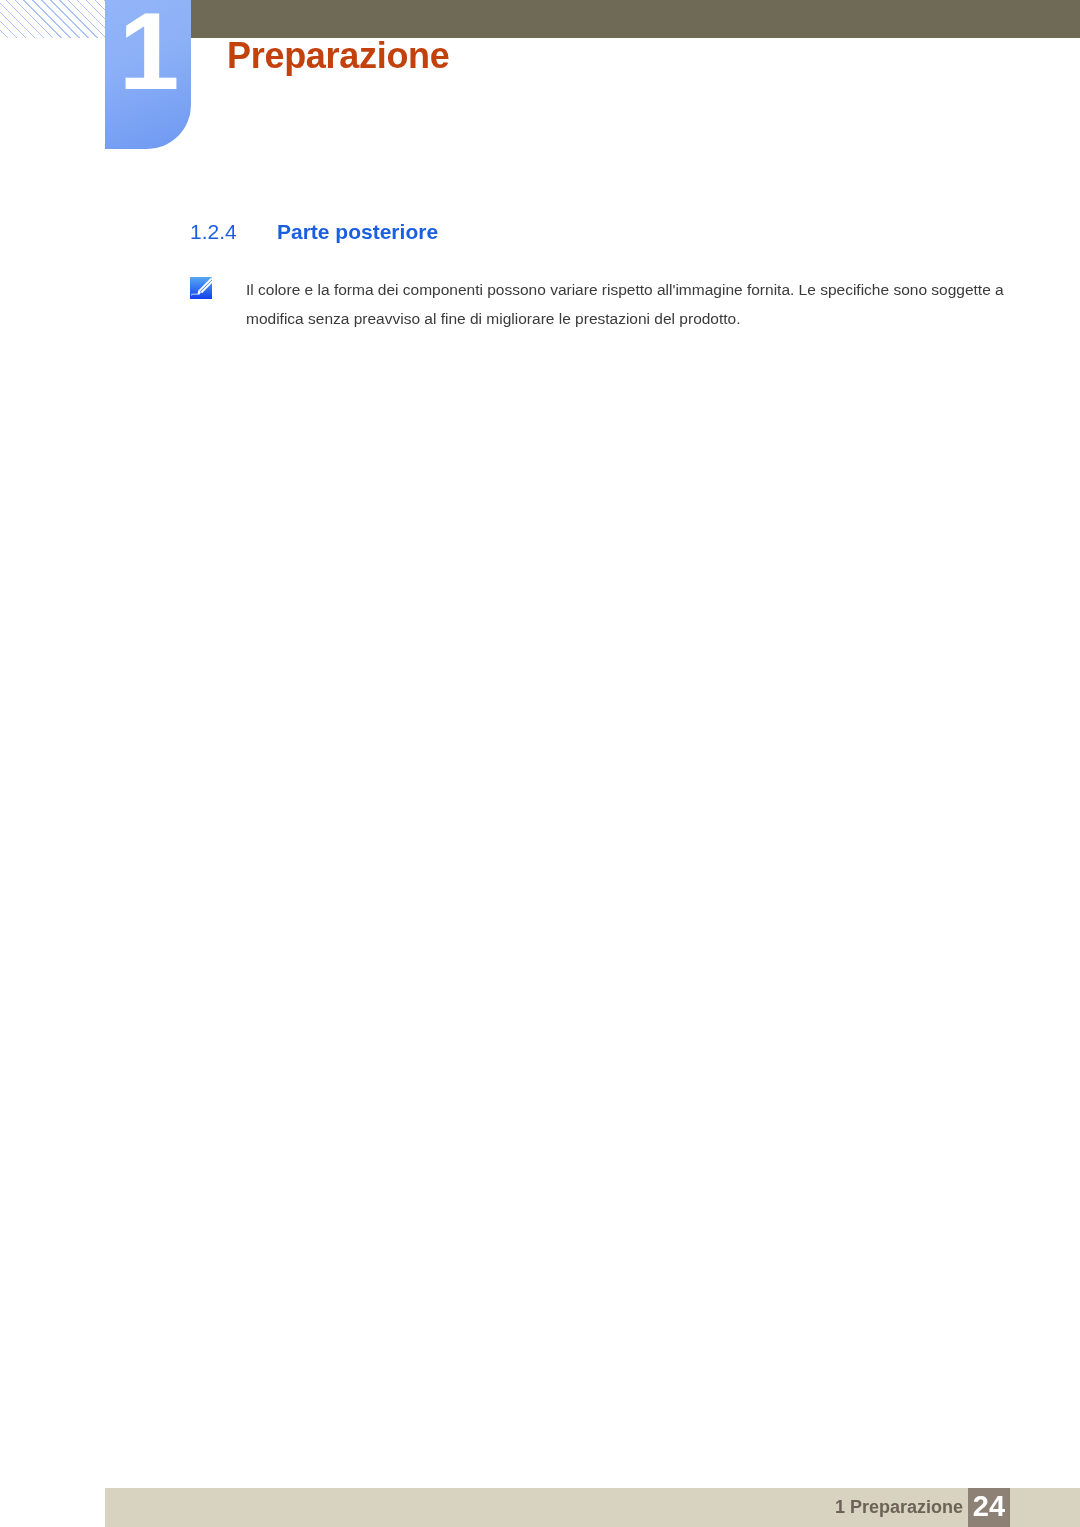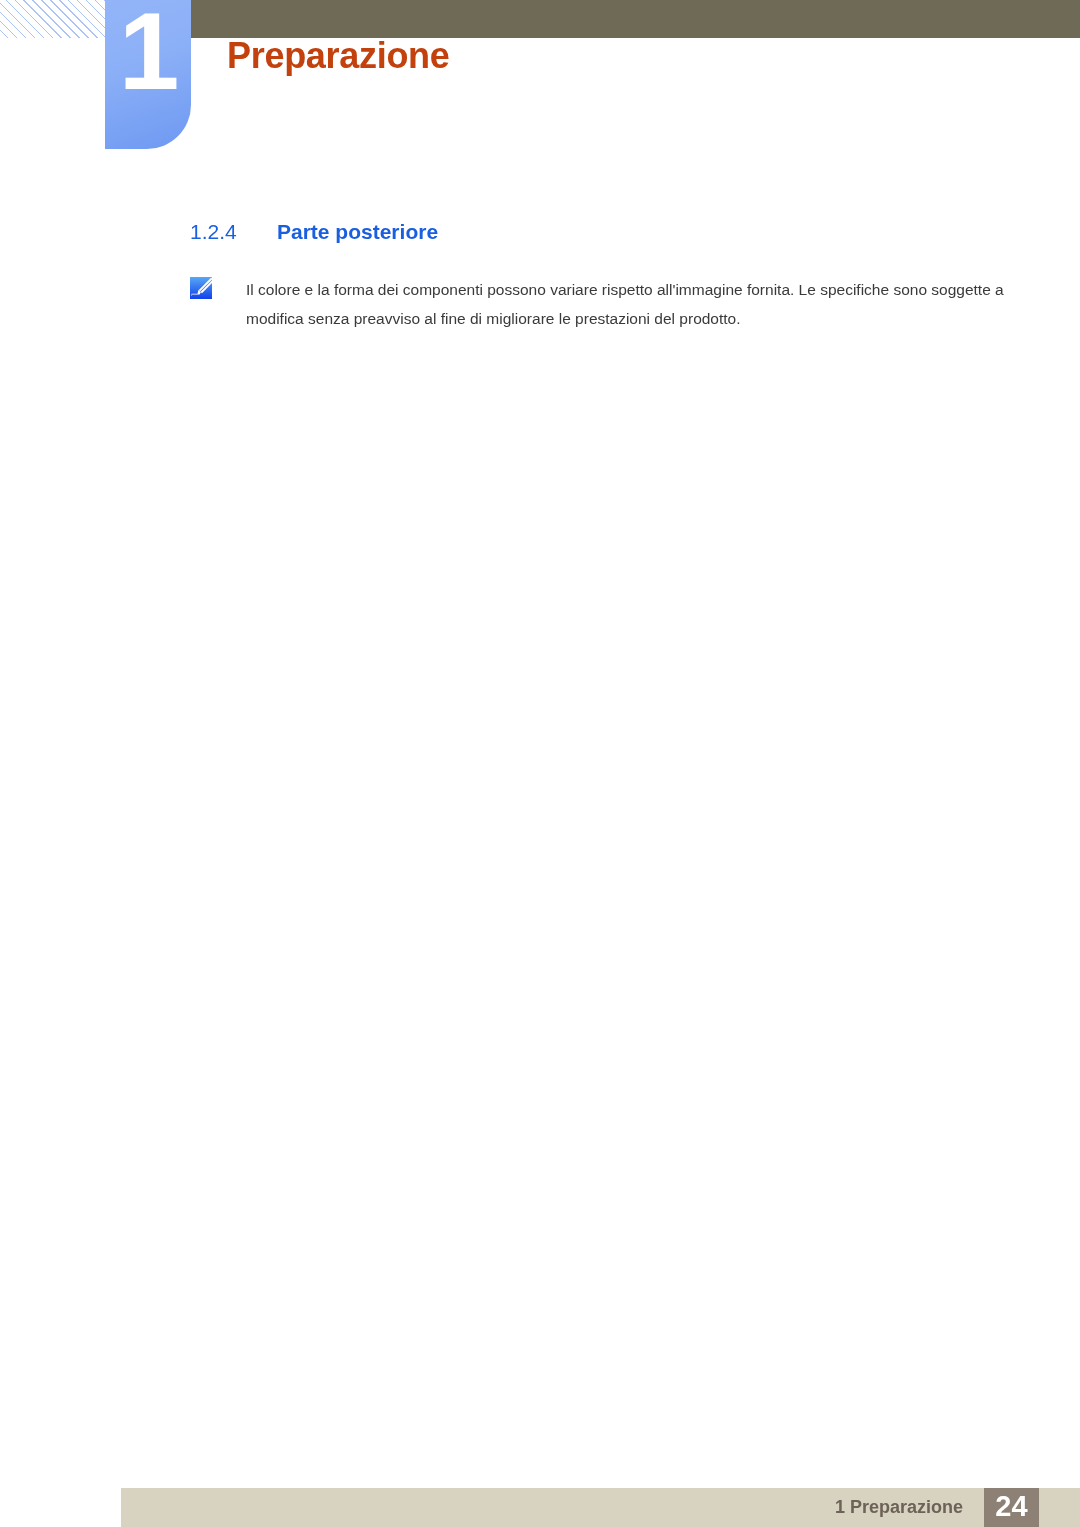--- a/index.html
+++ b/index.html
@@ -25,23 +25,23 @@
   #sectnum{left:190px;top:220px;font-size:21px;font-weight:normal;color:#1a5fe0;letter-spacing:0px;}
   #secttitle{left:260px;top:220px;font-size:21px;font-weight:bold;color:#1a5fe0;letter-spacing:0px;margin-left:17px;}
 
   
   #noteblock{left:190px;top:277px;width:812px;}
   .noteicon{width:22px;height:22px;display:block;}
   #notetext{position:absolute;left:48px;top:-2px;width:764px;font-size:15.5px;
     line-height:29px;color:#3a3a3a;margin-left:8px;}
 
   
-  #footerbar{left:105px;top:1488px;right:0;height:40px;background:#d8d3c0;margin-left:16px;}
+  #footerbar{left:105px;top:1488px;right:0;height:40px;background:#d8d3c0;}
   #foottext{position:absolute;right:117px;top:9px;font-size:18px;color:#6d6257;font-weight:bold;}
-  #pagebadge{position:absolute;left:863px;top:0;width:55px;height:40px;background:#8d8075;}
+  #pagebadge{position:absolute;left:863px;top:0;width:42px;height:40px;background:#8d8075;}
   #pagebadge span{position:absolute;left:0;right:0;top:4px;text-align:center;
     font-size:29px;font-weight:bold;color:#fff;line-height:1;}
 </style>
 </head>
 <body>
 
 <div class="abs" id="hatch"></div>
 <div class="abs" id="olivebar"></div>
 <div class="abs" id="numbox">
   <span>1</span>

